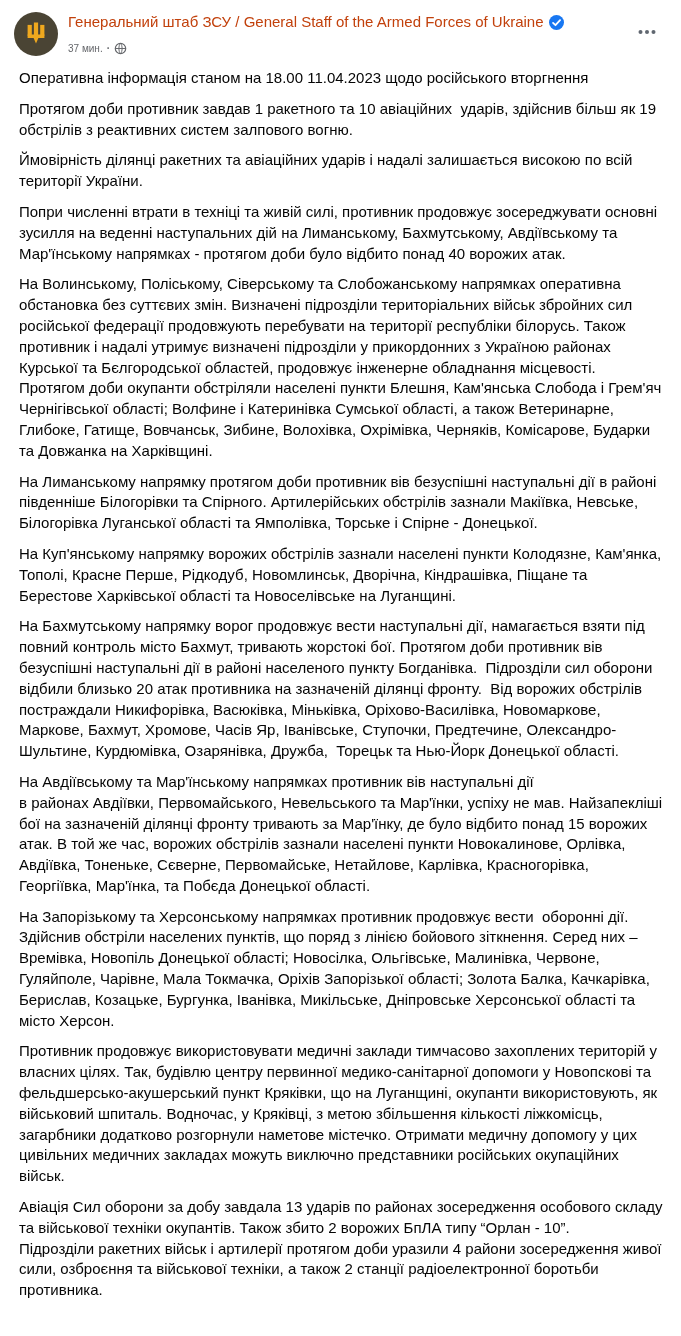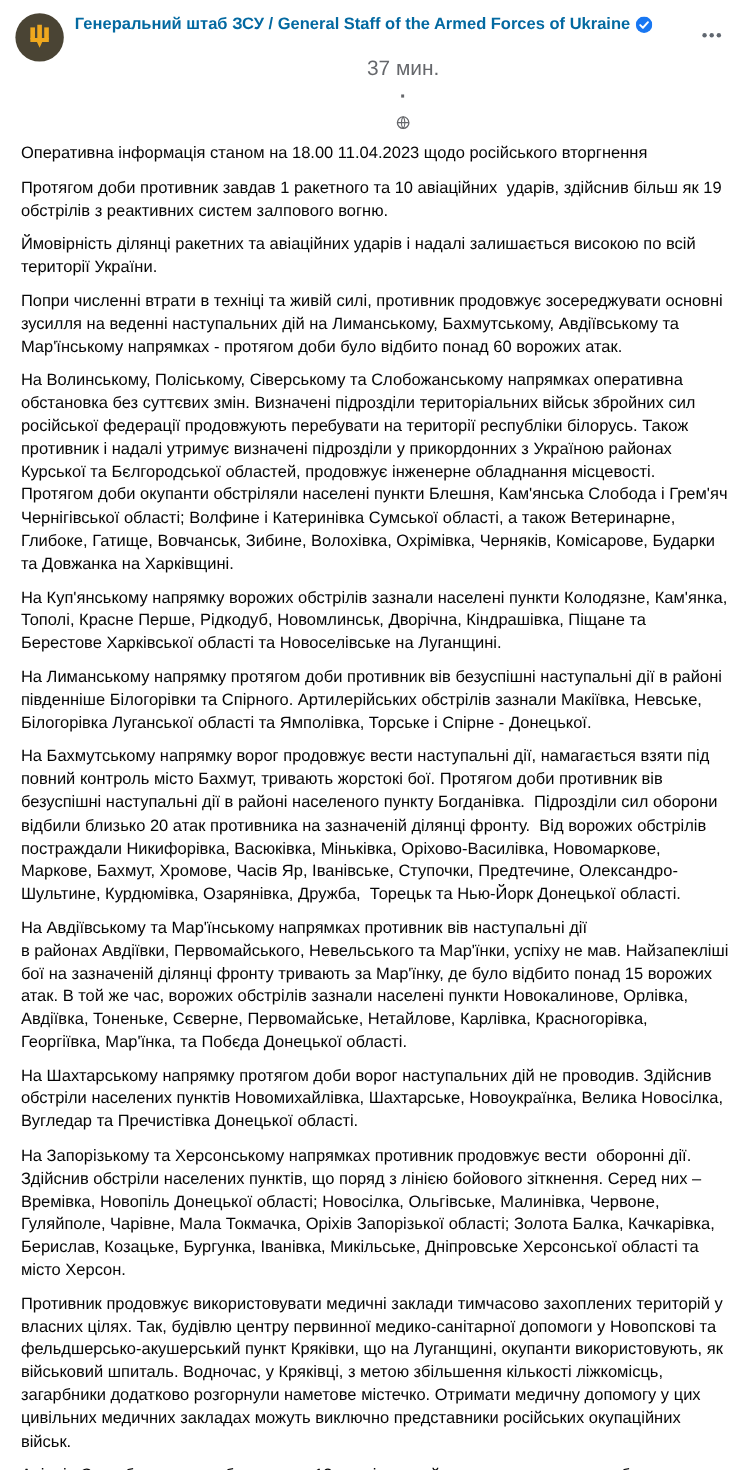--- a/index.html
+++ b/index.html
@@ -22,34 +22,33 @@
     width: 44px; height: 44px;
     border-radius: 50%;
     background: #4a4434;
     display: flex; align-items: center; justify-content: center;
     flex: 0 0 44px;
     cursor: pointer;
   }
   .header-text { margin-left: 10px; flex: 1 1 auto; min-width: 0; }
   .name-row { display: flex; align-items: center; gap: 5px; }
   .page-name {
-    font-weight: bold;
+    font-weight: normal;
     font-size: 15px;
     line-height: 20px;
-    color: #0369a1;
+    color: #c2410c;
     cursor: pointer;
     white-space: nowrap;
   }
   .verified { flex: 0 0 auto; display: inline-flex; margin-top: 1px; }
   .meta-row {
     display: flex; align-items: center; gap: 4px;
-    margin-top: 20px;
-    font-size: 19px;
+    margin-top: 9px;
+    font-size: 10px;
     color: #65676B;
-    flex-direction: column;
   }
   .meta-row .dot { font-weight: bold; }
   .menu-btn {
     position: absolute;
     right: 18px; top: 10px;
     width: 32px; height: 28px;
     display: flex; align-items: center; justify-content: center;
     border-radius: 6px;
     cursor: pointer;
   }
@@ -114,27 +113,26 @@
       </svg>
     </div>
 
   </div>
 
   <div class="body-text">
 
   <p>Оперативна інформація станом на 18.00 11.04.2023 щодо російського вторгнення</p>
       <p>Протягом доби противник завдав 1 ракетного та 10 авіаційних  ударів, здійснив більш як 19 обстрілів з реактивних систем залпового вогню.</p>
       <p>Ймовірність ділянці ракетних та авіаційних ударів і надалі залишається високою по всій території України.</p>
-      <p>Попри численні втрати в техніці та живій силі, противник продовжує зосереджувати основні зусилля на веденні наступальних дій на Лиманському, Бахмутському, Авдіївському та Мар'їнському напрямках - протягом доби було відбито понад 60 ворожих атак.</p>
+      <p>Попри численні втрати в техніці та живій силі, противник продовжує зосереджувати основні зусилля на веденні наступальних дій на Лиманському, Бахмутському, Авдіївському та Мар'їнському напрямках - протягом доби було відбито понад 40 ворожих атак.</p>
       <p>На Волинському, Поліському, Сіверському та Слобожанському напрямках оперативна обстановка без суттєвих змін. Визначені підрозділи територіальних військ збройних сил російської федерації продовжують перебувати на території республіки білорусь. Також противник і надалі утримує визначені підрозділи у прикордонних з Україною районах Курської та Бєлгородської областей, продовжує інженерне обладнання місцевості. Протягом доби окупанти обстріляли населені пункти Блешня, Кам'янська Слобода і Грем'яч Чернігівської області; Волфине і Катеринівка Сумської області, а також Ветеринарне, Глибоке, Гатище, Вовчанськ, Зибине, Волохівка, Охрімівка, Черняків, Комісарове, Бударки та Довжанка на Харківщині.</p>
+      <p>На Лиманському напрямку протягом доби противник вів безуспішні наступальні дії в районі південніше Білогорівки та Спірного. Артилерійських обстрілів зазнали Макіївка, Невське, Білогорівка Луганської області та Ямполівка, Торське і Спірне - Донецької.</p>
       <p>На Куп'янському напрямку ворожих обстрілів зазнали населені пункти Колодязне, Кам'янка, Тополі, Красне Перше, Рідкодуб, Новомлинськ, Дворічна, Кіндрашівка, Піщане та Берестове Харківської області та Новоселівське на Луганщині.</p>
-      <p>На Лиманському напрямку протягом доби противник вів безуспішні наступальні дії в районі південніше Білогорівки та Спірного. Артилерійських обстрілів зазнали Макіївка, Невське, Білогорівка Луганської області та Ямполівка, Торське і Спірне - Донецької.</p>
       <p>На Бахмутському напрямку ворог продовжує вести наступальні дії, намагається взяти під повний контроль місто Бахмут, тривають жорстокі бої. Протягом доби противник вів безуспішні наступальні дії в районі населеного пункту Богданівка.  Підрозділи сил оборони відбили близько 20 атак противника на зазначеній ділянці фронту.  Від ворожих обстрілів постраждали Никифорівка, Васюківка, Міньківка, Оріхово-Василівка, Новомаркове, Маркове, Бахмут, Хромове, Часів Яр, Іванівське, Ступочки, Предтечине, Олександро-Шультине, Курдюмівка, Озарянівка, Дружба,  Торецьк та Нью-Йорк Донецької області.</p>
       <p>На Авдіївському та Мар'їнському напрямках противник вів наступальні дії
 в районах Авдіївки, Первомайського, Невельського та Мар'їнки, успіху не мав. Найзапекліші бої на зазначеній ділянці фронту тривають за Мар'їнку, де було відбито понад 15 ворожих атак. В той же час, ворожих обстрілів зазнали населені пункти Новокалинове, Орлівка, Авдіївка, Тоненьке, Сєверне, Первомайське, Нетайлове, Карлівка, Красногорівка, Георгіївка, Мар'їнка, та Побєда Донецької області.</p>
-      <p>На Шахтарському напрямку протягом доби ворог наступальних дій не проводив. Здійснив обстріли населених пунктів Новомихайлівка, Шахтарське, Новоукраїнка, Велика Новосілка, Вугледар та Пречистівка Донецької області.</p>
       <p>На Запорізькому та Херсонському напрямках противник продовжує вести  оборонні дії. Здійснив обстріли населених пунктів, що поряд з лінією бойового зіткнення. Серед них – Времівка, Новопіль Донецької області; Новосілка, Ольгівське, Малинівка, Червоне, Гуляйполе, Чарівне, Мала Токмачка, Оріхів Запорізької області; Золота Балка, Качкарівка, Берислав, Козацьке, Бургунка, Іванівка, Микільське, Дніпровське Херсонської області та місто Херсон.</p>
       <p>Противник продовжує використовувати медичні заклади тимчасово захоплених територій у власних цілях. Так, будівлю центру первинної медико-санітарної допомоги у Новопскові та фельдшерсько-акушерський пункт Кряківки, що на Луганщині, окупанти використовують, як військовий шпиталь. Водночас, у Кряківці, з метою збільшення кількості ліжкомісць, загарбники додатково розгорнули наметове містечко. Отримати медичну допомогу у цих цивільних медичних закладах можуть виключно представники російських окупаційних військ.</p>
       <p>Авіація Сил оборони за добу завдала 13 ударів по районах зосередження особового складу та військової техніки окупантів. Також збито 2 ворожих БпЛА типу “Орлан - 10”.
 Підрозділи ракетних військ і артилерії протягом доби уразили 4 райони зосередження живої сили, озброєння та військової техніки, а також 2 станції радіоелектронної боротьби противника.</p>
     </div>
 
 </div>
 
 </body></html>

